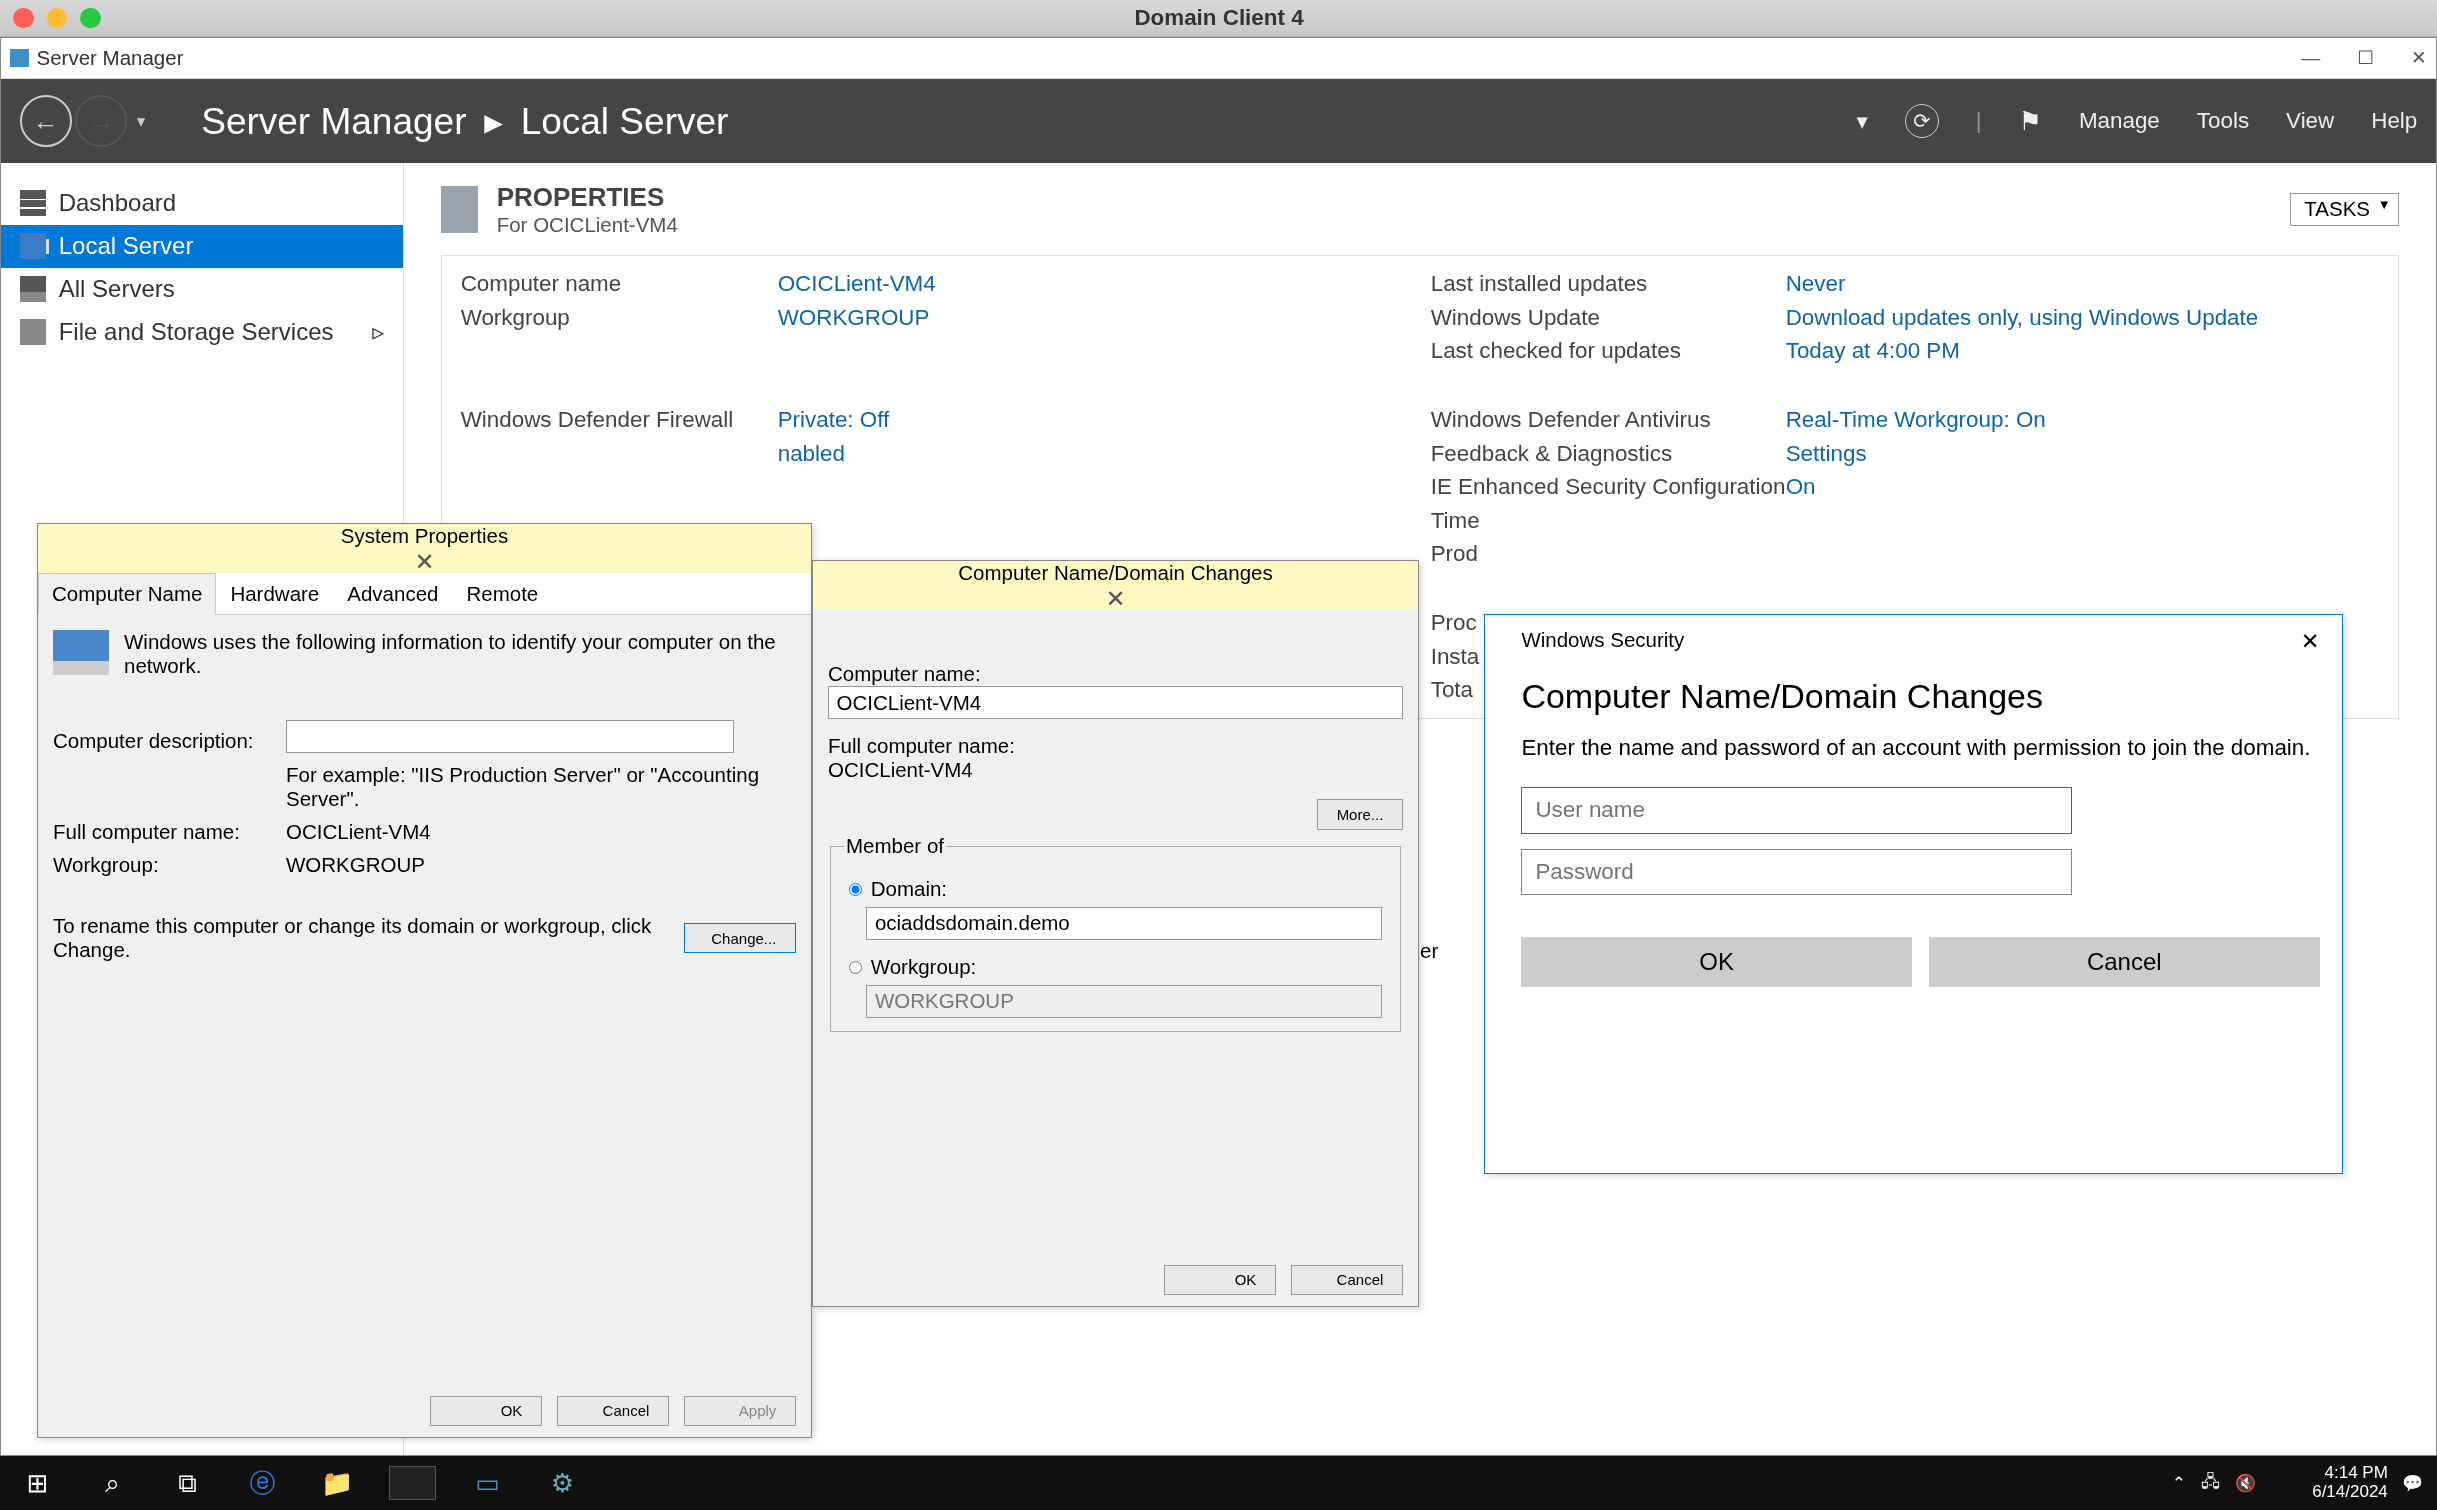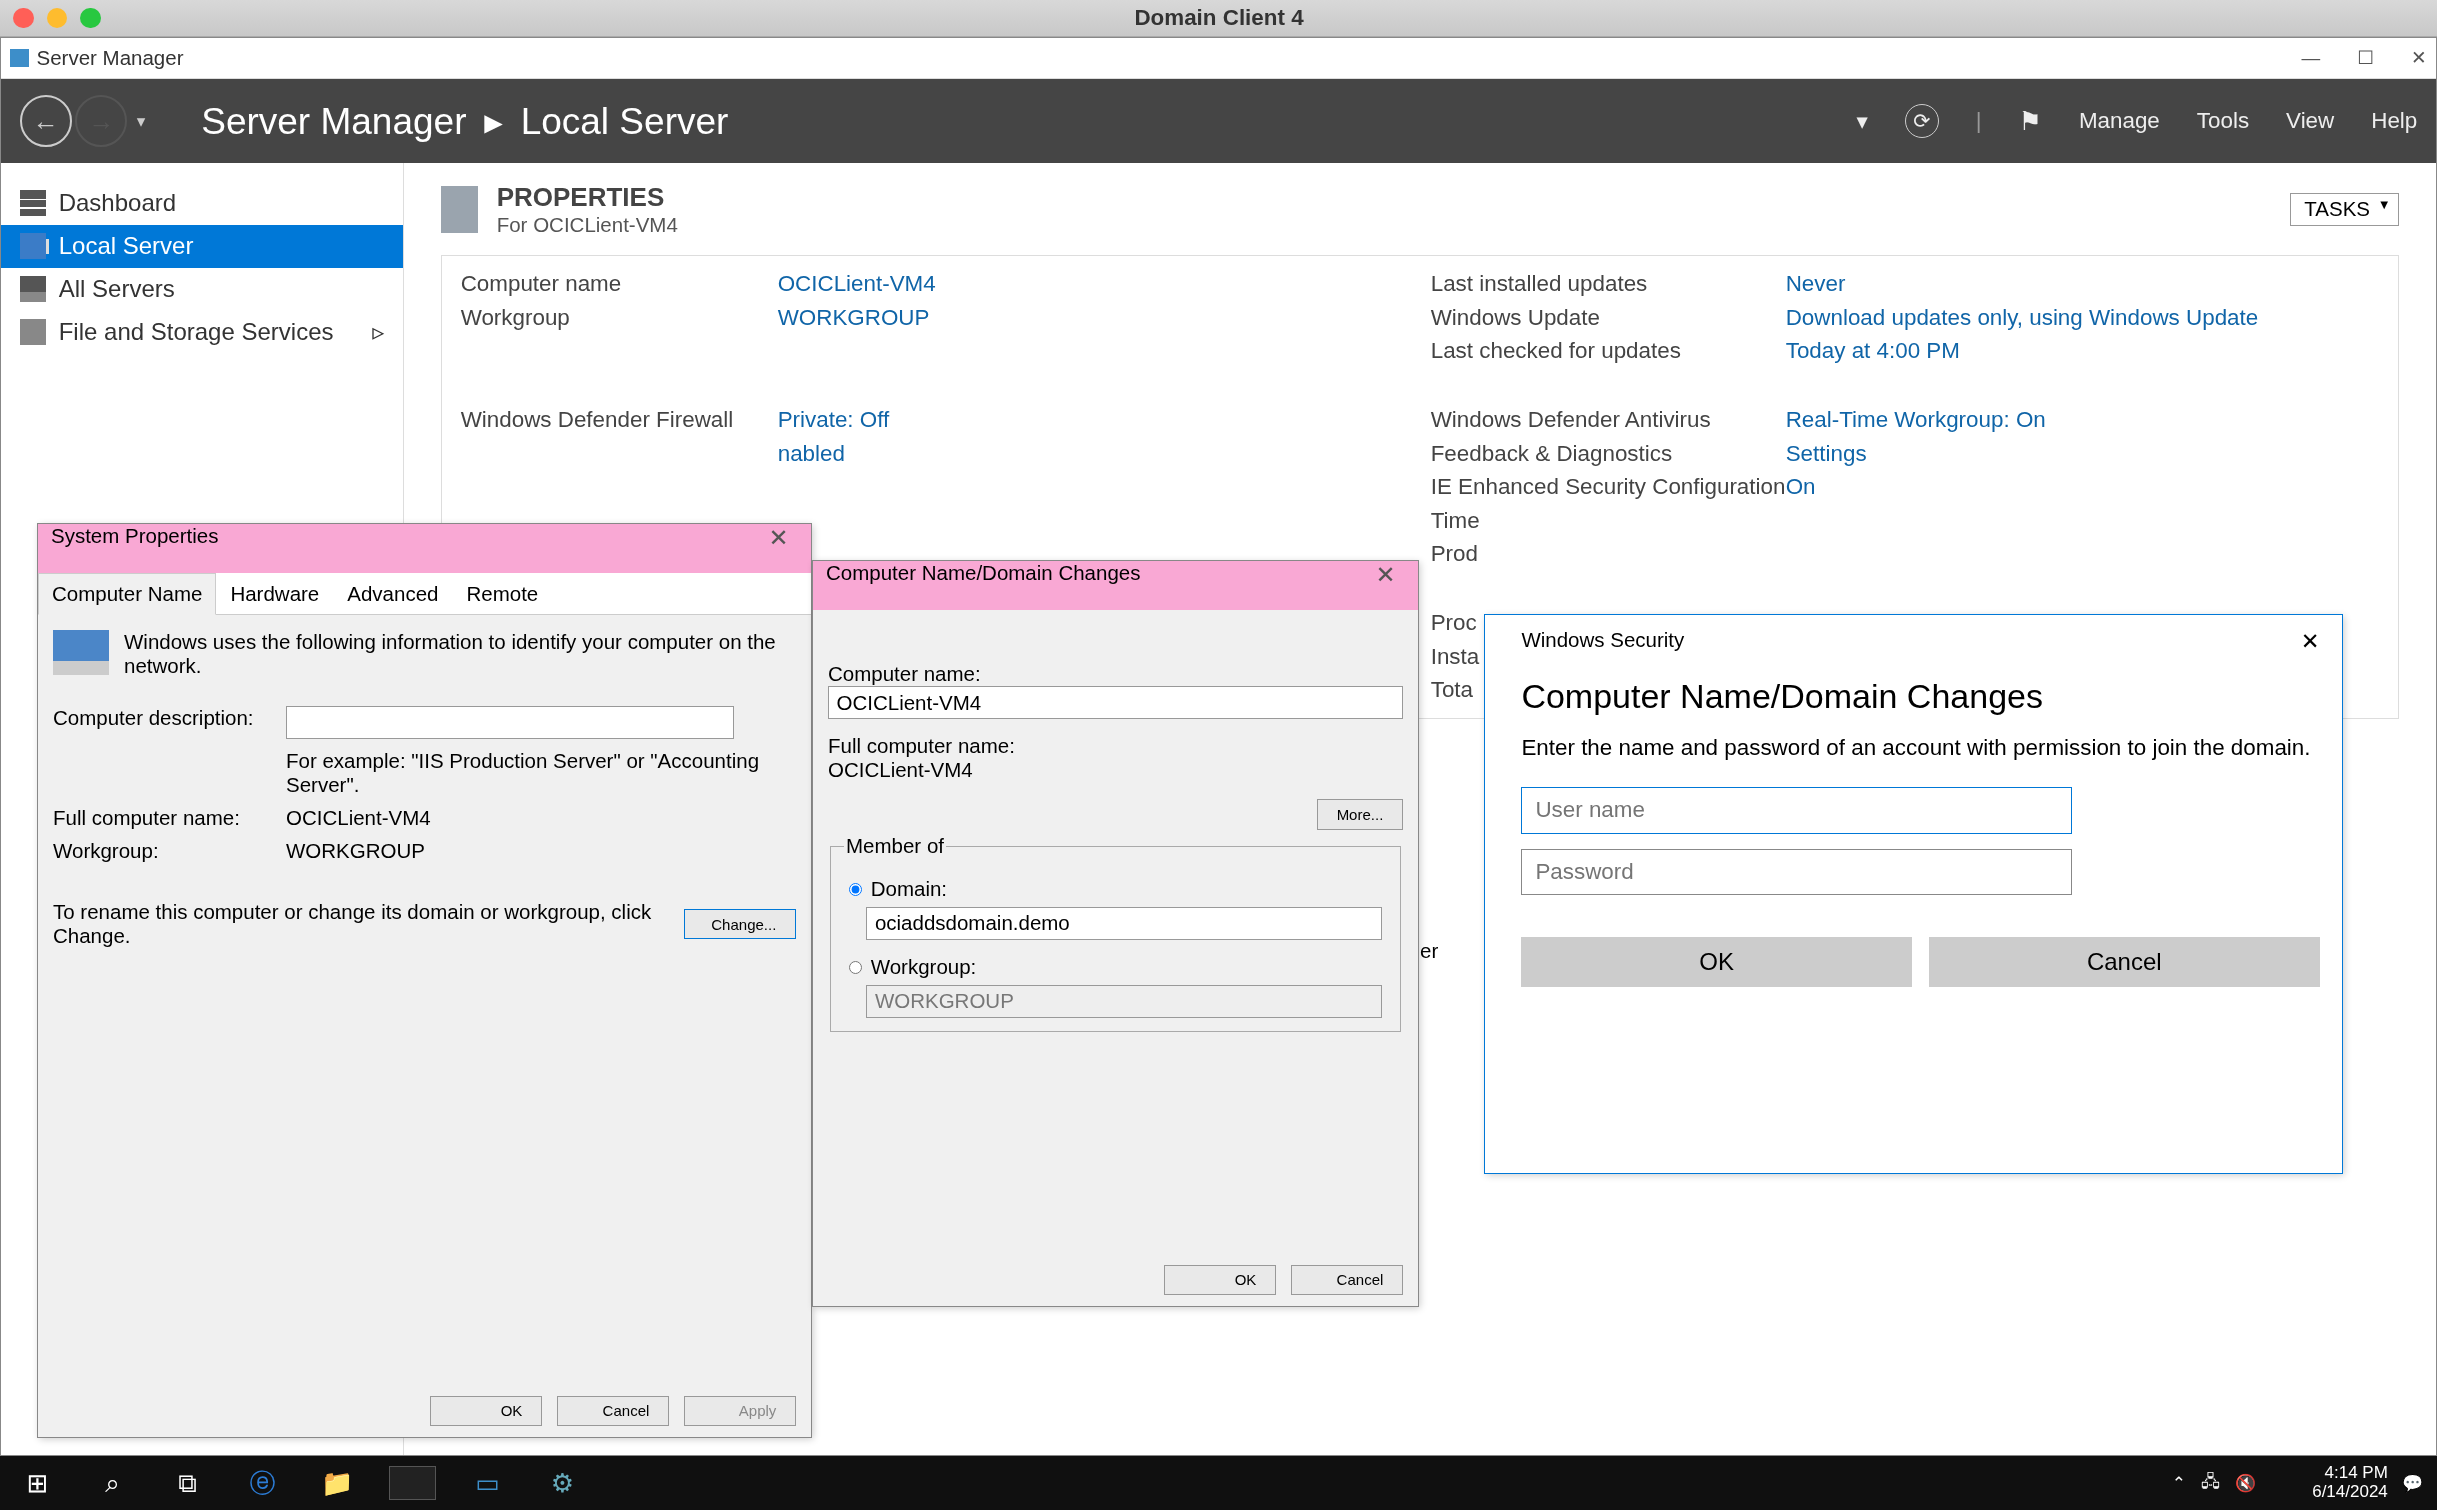--- a/index.html
+++ b/index.html
@@ -51,21 +51,21 @@
 
   .prop-grid { display: grid; grid-template-columns: 317px 653px 355px 485px; row-gap: 7.5px; font-size: 22.4px; margin-top: 18.7px; }
   .prop-grid .label { color: #444; }
   .prop-grid .link { color: #1065a8; }
   .prop-spacer { grid-column: 1 / -1; height: 28px; }
   .events-table { width: 100%; border-collapse: collapse; font-size: 20.5px; }
   .events-table td { padding: 3.7px 9.3px; }
 
   
   .dlg { position: absolute; background: #f0f0f0; border: 0.9px solid #888; box-shadow: 1.9px 1.9px 7.5px rgba(0,0,0,.2); }
-  .dlg-title { height: 49px; display: flex; padding: 0 13px; font-size: 20.5px; background: #f9a8d4; }
+  .dlg-title { height: 49px; display: flex; align-items: center; padding: 0 13px; font-size: 20.5px; background: #fef9c3; flex-direction: column; }
   .dlg-title .spacer { flex: 1; }
   .dlg-close { font-size: 24px; color: #555; padding: 0 9.3px; cursor: pointer; }
   .dlg-body { padding: 15px; font-size: 20.5px; }
   .dlg-tabs { display: flex; background: #fff; border-bottom: 0.9px solid #ccc; }
   .dlg-tab { padding: 7.5px 13px; font-size: 20.5px; border: 0.9px solid transparent; }
   .dlg-tab.active { background: #f0f0f0; border: 0.9px solid #ccc; border-bottom-color: #f0f0f0; margin-bottom: -0.9px; }
   .dlg-btnrow { display: flex; justify-content: flex-end; gap: 15px; padding: 11.2px 15px; background: #f0f0f0; }
   .win-btn { min-width: 112px; padding: 5.6px 18.7px; background: #e9e9e9; border: 0.9px solid #999; font-size: 15px; text-align: right; }
   .win-btn.disabled { color: #888; }
   .win-btn.default { border: 1.9px solid #0078d7; }
@@ -280,21 +280,21 @@
     <div class="dlg-tab active">Computer Name</div>
     <div class="dlg-tab">Hardware</div>
     <div class="dlg-tab">Advanced</div>
     <div class="dlg-tab">Remote</div>
   </div>
   <div class="dlg-body">
     <div style="display:flex; gap:15px; align-items:flex-start;">
       <span class="icon-pc"></span>
       <span style="flex:1;">Windows uses the following information to identify your computer on the network.</span>
     </div>
-    <div class="sprow" style="margin-top:28px;">
+    <div class="sprow" style="margin-top:42px;align-items:flex-end;">
       <span class="lab">Computer description:</span>
       <input class="input-text" style="width: 448px;" value="">
     </div>
     <div class="sprow">
         <span class="lab"></span>
         <span style="flex:1;">For example: "IIS Production Server" or "Accounting Server".</span>
       </div>
     <div class="sprow">
         <span class="lab">Full computer name:</span>
         <span>OCICLient-VM4</span>

